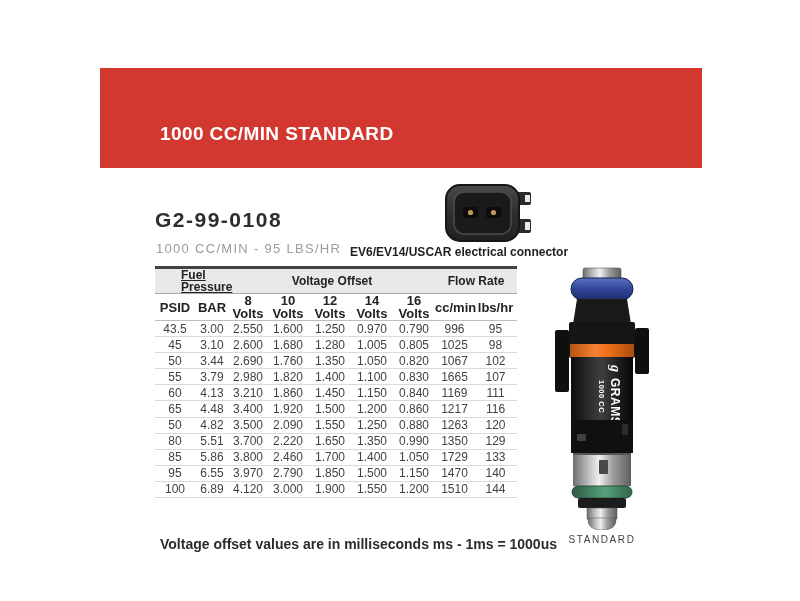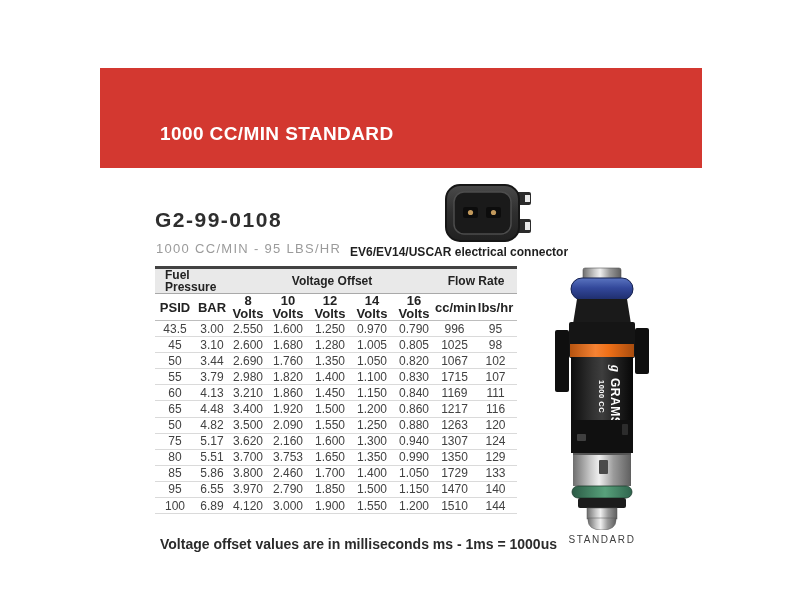--- a/index.html
+++ b/index.html
@@ -44,21 +44,21 @@
     position:absolute; left:155px; top:266px; width:362px;
     border-collapse:collapse; table-layout:fixed;
     border-top:3px solid #424242;
     font-size:12px;
   }
   .spec-table th, .spec-table td { padding:0; line-height:1; }
   .spec-table .group-row th {
     background:#e9e9e9; height:22px; font-size:12px; font-weight:bold;
     color:#232323; border-bottom:1px solid #a9a9a9; text-align:center;
   }
-  .spec-table .group-row th.left { text-align:left; padding-left:10px; }
+  .spec-table .group-row th.left { text-align:left; padding-left:26px;text-decoration:underline; }
   .spec-table .colhead-row th {
     height:20px; font-size:13px; font-weight:bold; color:#232323;
     border-bottom:1px solid #bdbdbd; text-align:center; background:#ffffff;
   }
   .spec-table tbody td {
     height:15.1px; text-align:center; color:#424242;
     border-bottom:1px solid #dadada; font-size:12px;
   }
 
   
@@ -170,21 +170,21 @@
         <td>102</td>
       </tr>
       <tr>
         <td>55</td>
         <td>3.79</td>
         <td>2.980</td>
         <td>1.820</td>
         <td>1.400</td>
         <td>1.100</td>
         <td>0.830</td>
-        <td>1715</td>
+        <td>1665</td>
         <td>107</td>
       </tr>
       <tr>
         <td>60</td>
         <td>4.13</td>
         <td>3.210</td>
         <td>1.860</td>
         <td>1.450</td>
         <td>1.150</td>
         <td>0.840</td>
@@ -207,35 +207,24 @@
         <td>4.82</td>
         <td>3.500</td>
         <td>2.090</td>
         <td>1.550</td>
         <td>1.250</td>
         <td>0.880</td>
         <td>1263</td>
         <td>120</td>
       </tr>
       <tr>
-        <td>75</td>
-        <td>5.17</td>
-        <td>3.620</td>
-        <td>2.160</td>
-        <td>1.600</td>
-        <td>1.300</td>
-        <td>0.940</td>
-        <td>1307</td>
-        <td>124</td>
-      </tr>
-      <tr>
         <td>80</td>
         <td>5.51</td>
         <td>3.700</td>
-        <td>3.753</td>
+        <td>2.220</td>
         <td>1.650</td>
         <td>1.350</td>
         <td>0.990</td>
         <td>1350</td>
         <td>129</td>
       </tr>
       <tr>
         <td>85</td>
         <td>5.86</td>
         <td>3.800</td>

